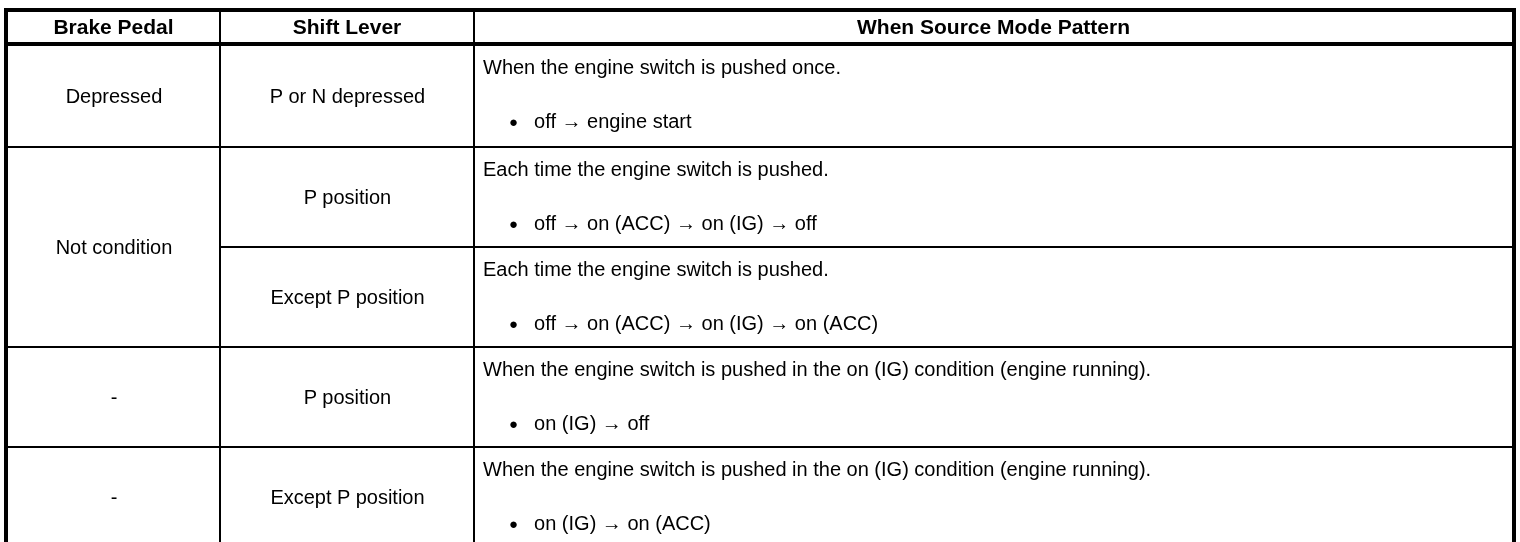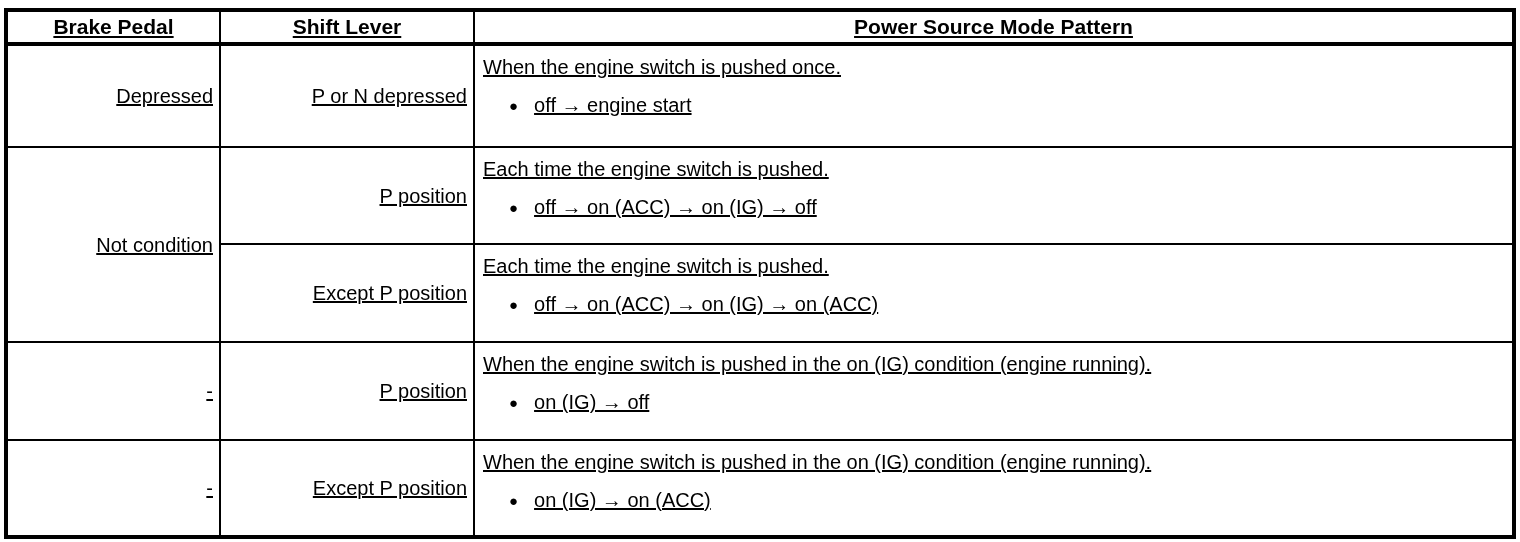--- a/index.html
+++ b/index.html
@@ -9,21 +9,20 @@
     height: 542px;
     background: #ffffff;
     font-family: "Liberation Sans", sans-serif;
     color: #000000;
   }
   .page {
     width: 1479px;
     height: 542px;
     box-sizing: border-box;
     padding: 8px 4px 7px 4px;
-    text-decoration: underline;
   }
   table.manual-table {
     border-collapse: collapse;
     width: 1512px;
     table-layout: fixed;
     background: #ffffff;
   }
   table.manual-table col.c1 { width: 214px; }
   table.manual-table col.c2 { width: 254px; }
   table.manual-table th,
@@ -40,33 +39,33 @@
     font-weight: bold;
     font-size: 21px;
     text-align: center;
     vertical-align: middle;
     height: 34px;
     padding: 2px 4px;
   }
   td.brake-cell,
   td.shift-cell {
     vertical-align: middle;
-    text-align: right;
+    text-align: center;
     padding: 2px 6px 2px 7px;
   }
   td.pattern-cell {
     vertical-align: top;
     text-align: left;
     padding: 9px 8px 10px 8px;
   }
   .pattern-condition {
     white-space: nowrap;
   }
   .pattern-sequence {
-    margin-top: 14px;
+    margin-top: 30px;
     padding-left: 26px;
     white-space: nowrap;
   }
   .bullet {
     display: inline-block;
     font-size: 15px;
     vertical-align: 1px;
     margin-right: 16px;
   }
   tr.row-1 { height: 103px; }
@@ -82,21 +81,21 @@
   <table class="manual-table">
     <colgroup>
       <col class="c1">
       <col class="c2">
       <col class="c3">
     </colgroup>
     <thead>
       <tr>
         <th>Brake Pedal</th>
         <th>Shift Lever</th>
-        <th>Power Source Mode Pattern</th>
+        <th>When Source Mode Pattern</th>
       </tr>
     </thead>
     <tbody>
 
       <tr class="row-1">
         <td class="brake-cell">Depressed</td>
         <td class="shift-cell">P or N depressed</td>
         <td class="pattern-cell">
           <div class="pattern-condition">When the engine switch is pushed once.</div>
           <div class="pattern-sequence">

